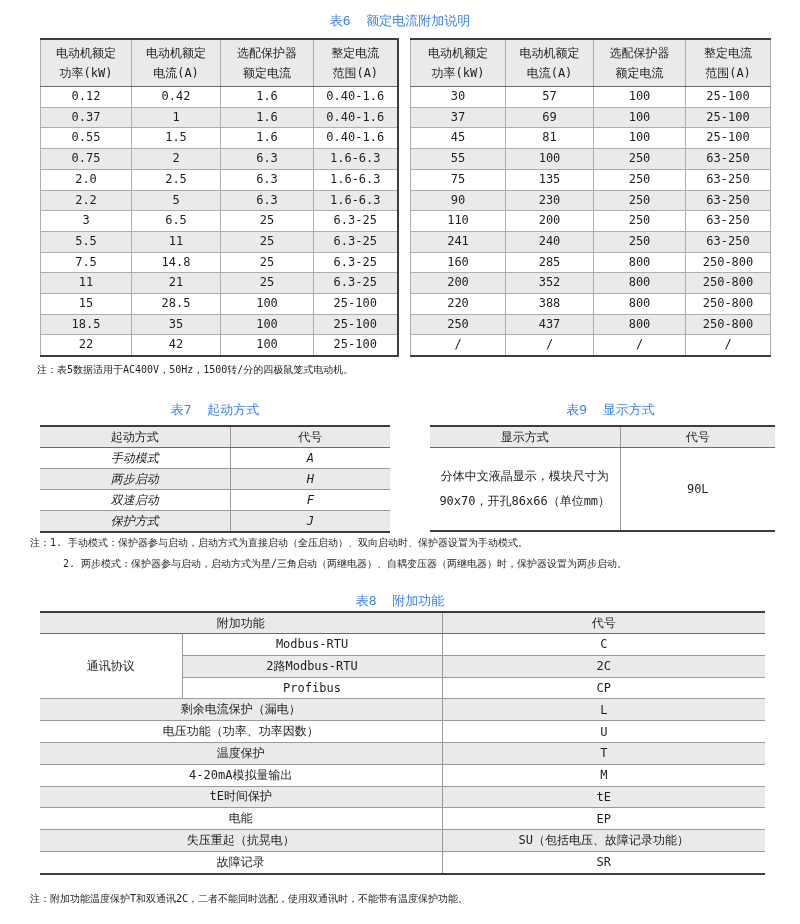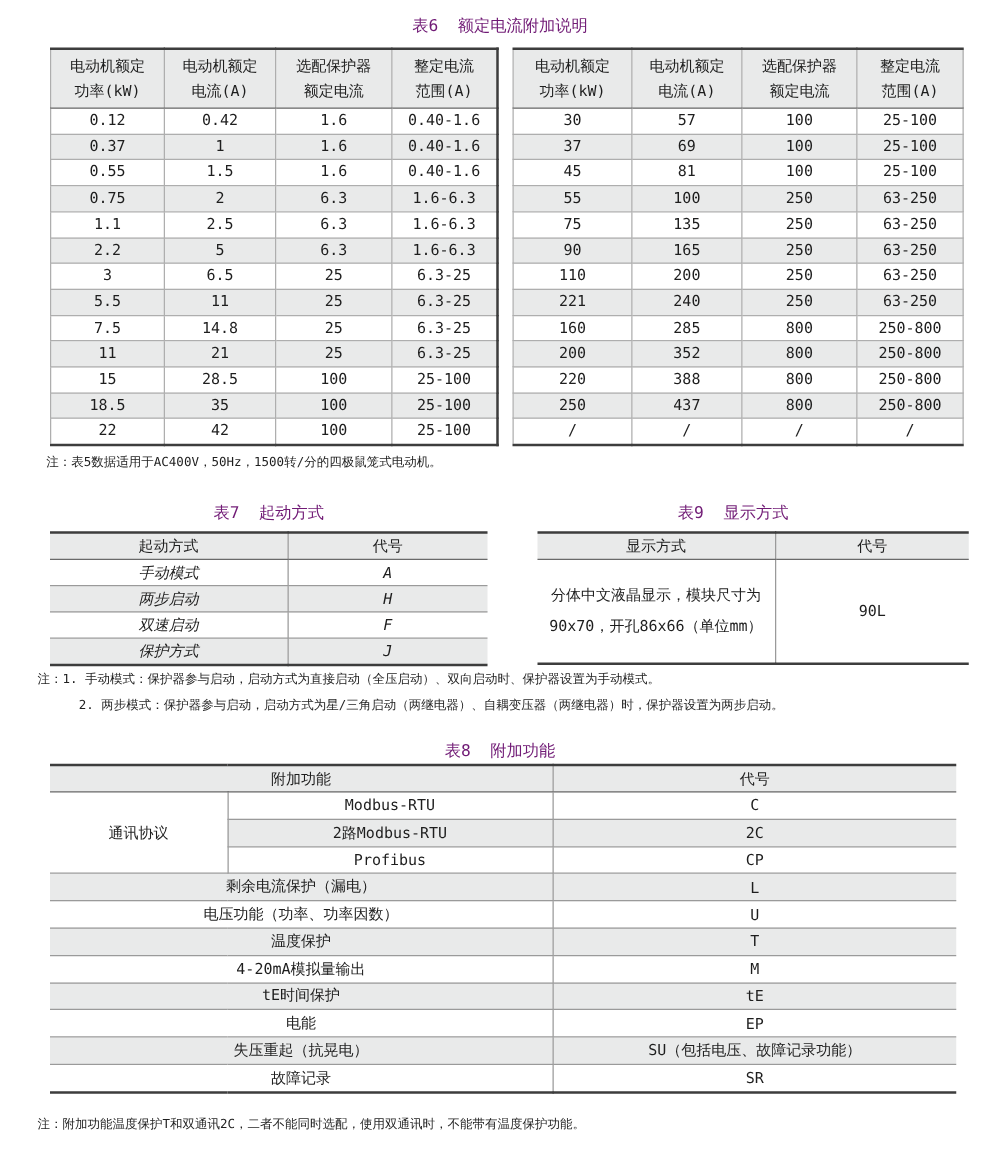--- a/index.html
+++ b/index.html
@@ -4,24 +4,24 @@
 <style>
   html,body{margin:0;padding:0;background:#fff;}
   body{
     width:800px;height:924px;
     font-family:"DejaVu Sans Mono","Liberation Sans",sans-serif;
     color:#222;
     -webkit-font-smoothing:antialiased;
   }
   .page{position:relative;width:800px;height:924px;background:#fff;overflow:hidden;}
 
-  .title{position:absolute;text-align:center;font-size:13px;color:#701a75;white-space:pre;}
+  .title{position:absolute;text-align:center;font-size:13px;color:#3b82f6;white-space:pre;}
   .t6title{top:12px;left:0;width:800px;}
   .t7title{top:401px;left:40px;width:350px;}
-  .t9title{top:401px;left:414px;width:345px;text-align:center;}
+  .t9title{top:401px;left:438px;width:345px;text-align:center;}
   .t8title{top:592px;left:0;width:800px;}
 
   .note{position:absolute;font-size:10px;color:#1e1e1e;white-space:nowrap;}
   .n1{top:363px;left:37px;}
   .na{top:536px;left:30px;}
   .nb{top:557px;left:63px;}
   .nbot{top:892px;left:30px;}
 
   table.tbl{position:absolute;border-collapse:collapse;table-layout:fixed;font-size:12px;padding-left:47px;}
   .tbl th,.tbl td{text-align:center;vertical-align:middle;padding:0;font-weight:normal;color:#1e1e1e;}
@@ -110,21 +110,21 @@
           <td>1.6</td>
           <td>0.40-1.6</td>
         </tr>
         <tr class="g">
           <td>0.75</td>
           <td>2</td>
           <td>6.3</td>
           <td>1.6-6.3</td>
         </tr>
         <tr>
-          <td>1.1</td>
+          <td>2.0</td>
           <td>2.5</td>
           <td>6.3</td>
           <td>1.6-6.3</td>
         </tr>
         <tr class="g">
           <td>2.2</td>
           <td>5</td>
           <td>6.3</td>
           <td>1.6-6.3</td>
         </tr>
@@ -226,32 +226,32 @@
           <td>63-250</td>
         </tr>
         <tr>
           <td>75</td>
           <td>135</td>
           <td>250</td>
           <td>63-250</td>
         </tr>
         <tr class="g">
           <td>90</td>
-          <td>165</td>
+          <td>230</td>
           <td>250</td>
           <td>63-250</td>
         </tr>
         <tr>
           <td>110</td>
           <td>200</td>
           <td>250</td>
           <td>63-250</td>
         </tr>
         <tr class="g">
-          <td>221</td>
+          <td>241</td>
           <td>240</td>
           <td>250</td>
           <td>63-250</td>
         </tr>
         <tr>
           <td>160</td>
           <td>285</td>
           <td>800</td>
           <td>250-800</td>
         </tr>

